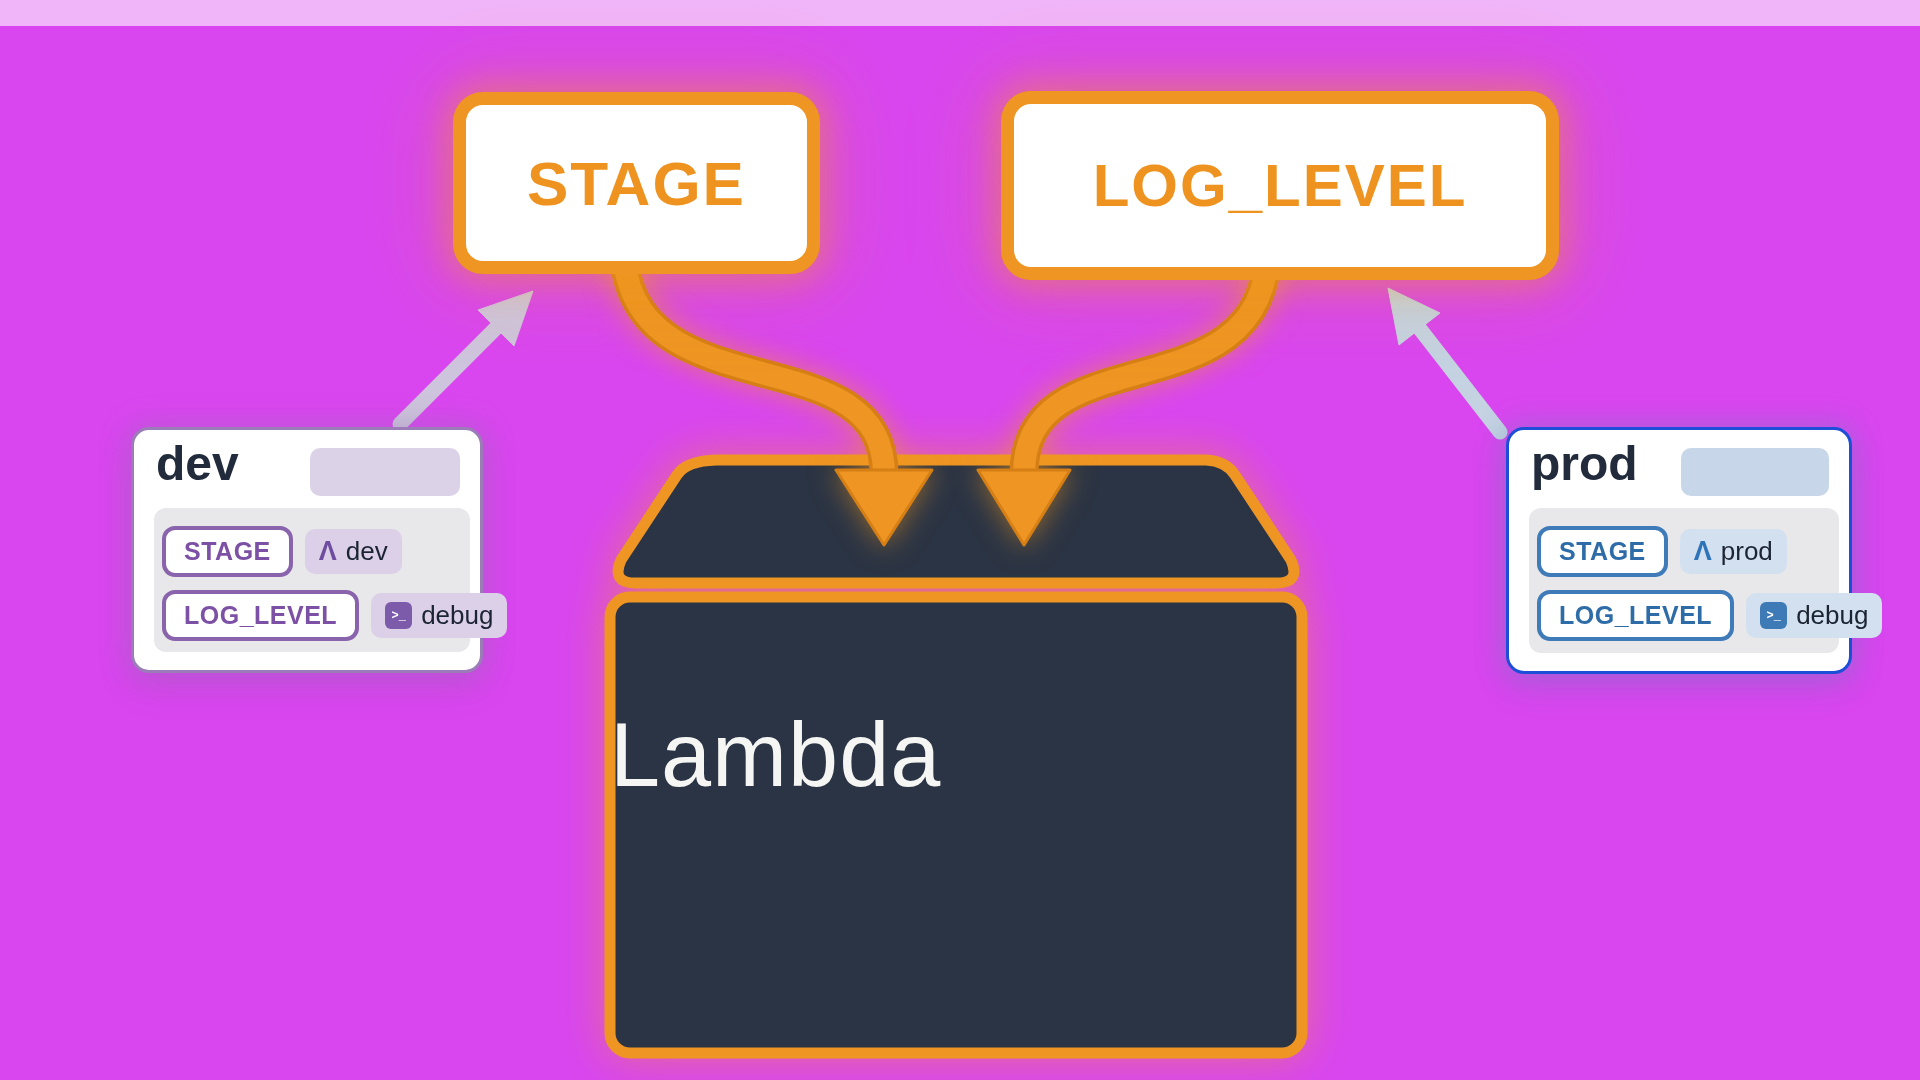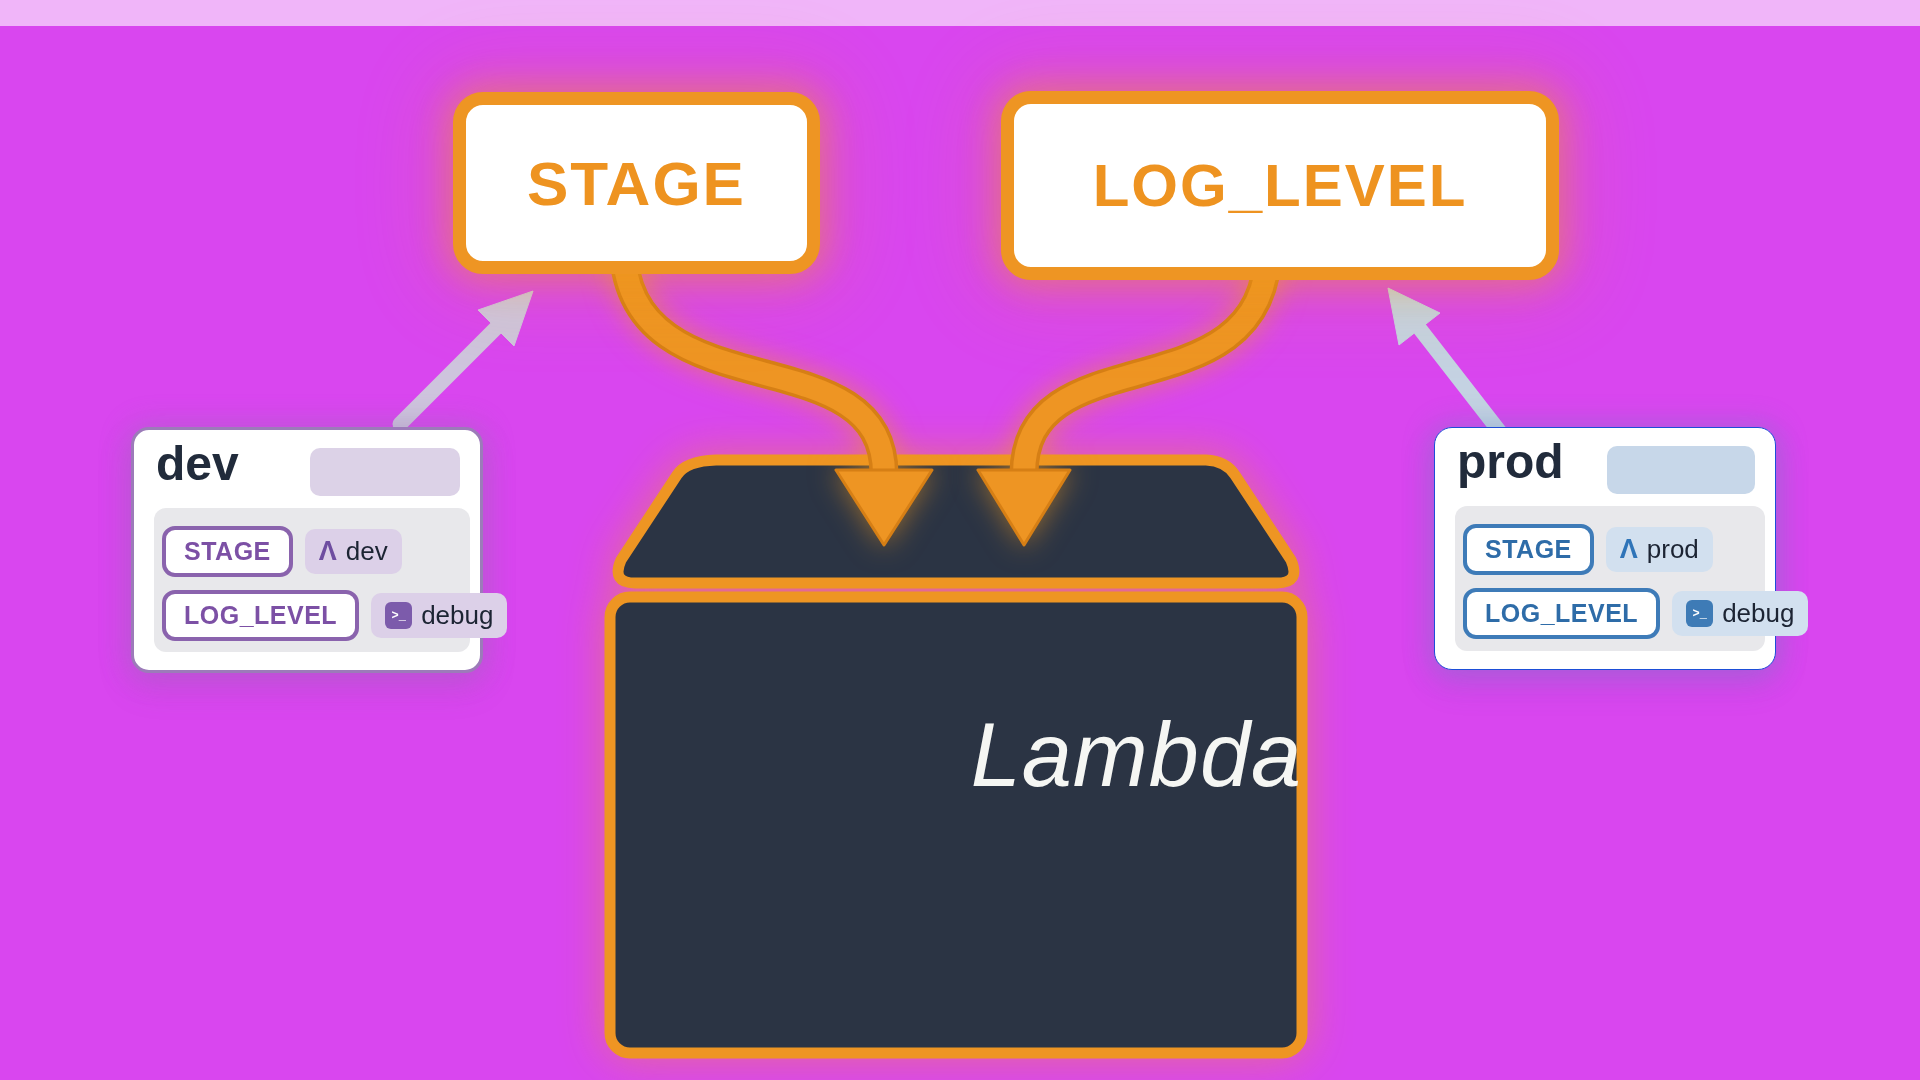--- a/index.html
+++ b/index.html
@@ -19,22 +19,22 @@
   .pipe-front{fill:none;stroke:#ee9523;stroke-width:22;stroke-linecap:round;}
   .arrowhead{fill:#ee9523;stroke:#d67f15;stroke-width:3;stroke-linejoin:round;}
   .glow-orange{filter:drop-shadow(0 0 14px rgba(242,153,28,.55));}
 
   
   .lambda-shape{filter:drop-shadow(0 0 22px rgba(242,153,28,.45));}
   .lambda-trap{fill:#2b3444;stroke:#ee9523;stroke-width:11;stroke-linejoin:round;}
   .lambda-body{fill:#2b3444;stroke:#ee9523;stroke-width:11;}
   .lambda-label{
     position:absolute;left:610px;top:702px;width:692px;
-    text-align:right;color:#f5f6f3;font-size:90px;line-height:1.18;
-    font-weight:500;letter-spacing:1px;font-style:italic;
+    text-align:left;color:#f5f6f3;font-size:90px;line-height:1.18;
+    font-weight:500;letter-spacing:1px;
   }
 
   
   .env-box{
     position:absolute;background:#ffffff;border:13px solid #ee9523;
     border-radius:30px;display:flex;align-items:center;justify-content:center;
     box-shadow:0 0 32px 8px rgba(242,153,28,.38),0 0 80px 26px rgba(242,153,28,.14);
   }
   .env-box span{color:#ee9320;font-weight:bold;letter-spacing:2px;}
   .env-box.stage{left:453px;top:92px;width:341px;height:156px;}
@@ -50,21 +50,21 @@
   
   .card{
     position:absolute;background:#ffffff;border-radius:18px;
   }
   .card.dev{
     left:97px;top:427px;width:346px;height:240px;border:3px solid #9c7bb9;
     box-shadow:0 0 26px 6px rgba(150,120,180,.30),0 14px 34px rgba(120,90,150,.18);
     margin-left:34px;
   }
   .card.prod{
-    left:1434px;top:427px;width:340px;height:241px;border:1px solid #1d4ed8;
+    left:1506px;top:427px;width:340px;height:241px;border:3px solid #1d4ed8;
     box-shadow:0 0 26px 6px rgba(100,140,190,.28),0 14px 34px rgba(70,110,160,.16);
   }
   .card-title{
     position:absolute;left:22px;top:6px;font-size:48px;font-weight:600;color:#212b3b;
   }
   .card-placeholder{position:absolute;top:18px;height:48px;border-radius:10px;}
   .card.dev .card-placeholder{left:176px;width:150px;background:#dcd2e7;}
   .card.prod .card-placeholder{left:172px;width:148px;background:#c7d7e9;}
   .card-panel{
     position:absolute;left:20px;top:78px;right:10px;bottom:18px;

